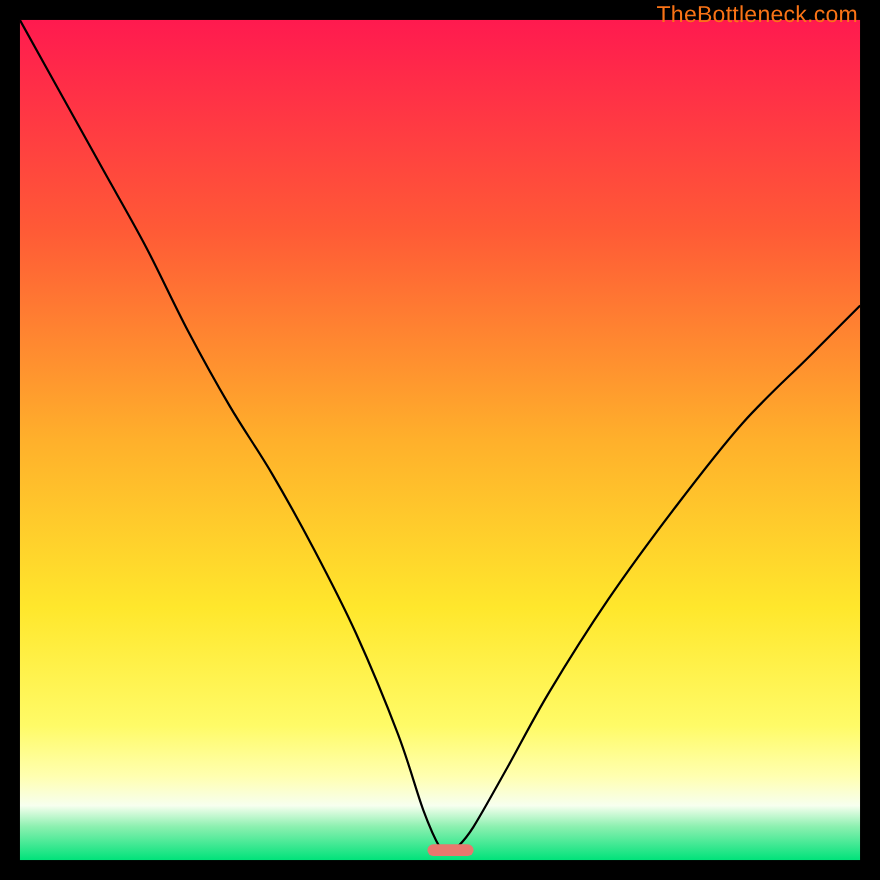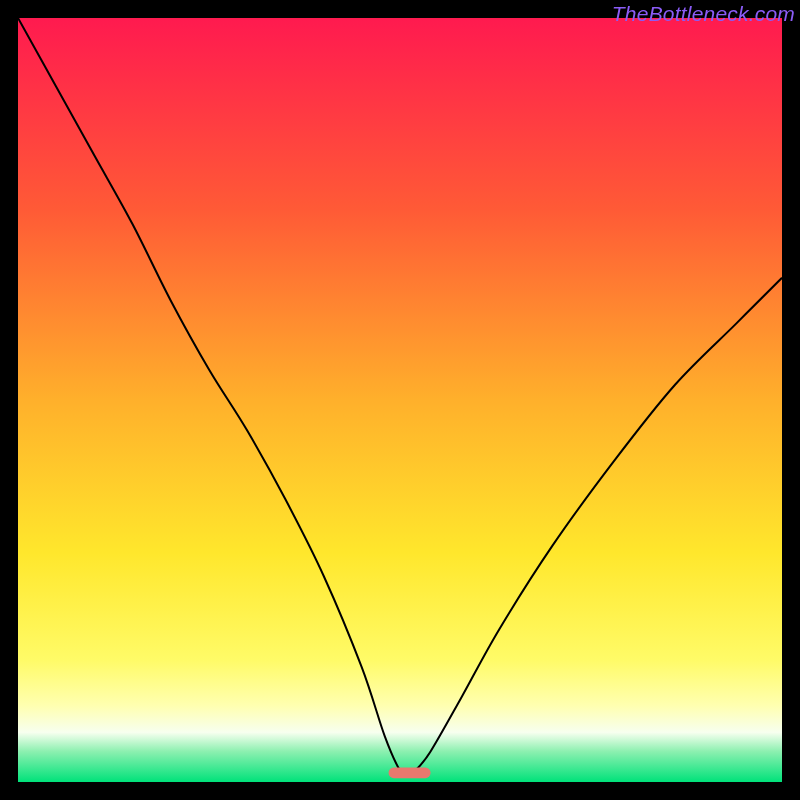--- a/index.html
+++ b/index.html
@@ -20,28 +20,27 @@
   .plot-area {
     position: absolute;
     left: 18px;
     top: 18px;
     width: 764px;
     height: 764px;
   }
   .watermark {
     position: absolute;
     top: 2px;
-    right: 5px;
-    color: #8b5cf6;
+    right: 20px;
+    color: #f97316;
     font-size: 21px;
     font-weight: 500;
     letter-spacing: 0.2px;
     user-select: none;
     z-index: 5;
-    font-style: italic;
   }
   svg { display: block; }
 </style>
 </head>
 <body>
 
 <div class="frame">
 
   <div class="watermark">TheBottleneck.com</div>
 

